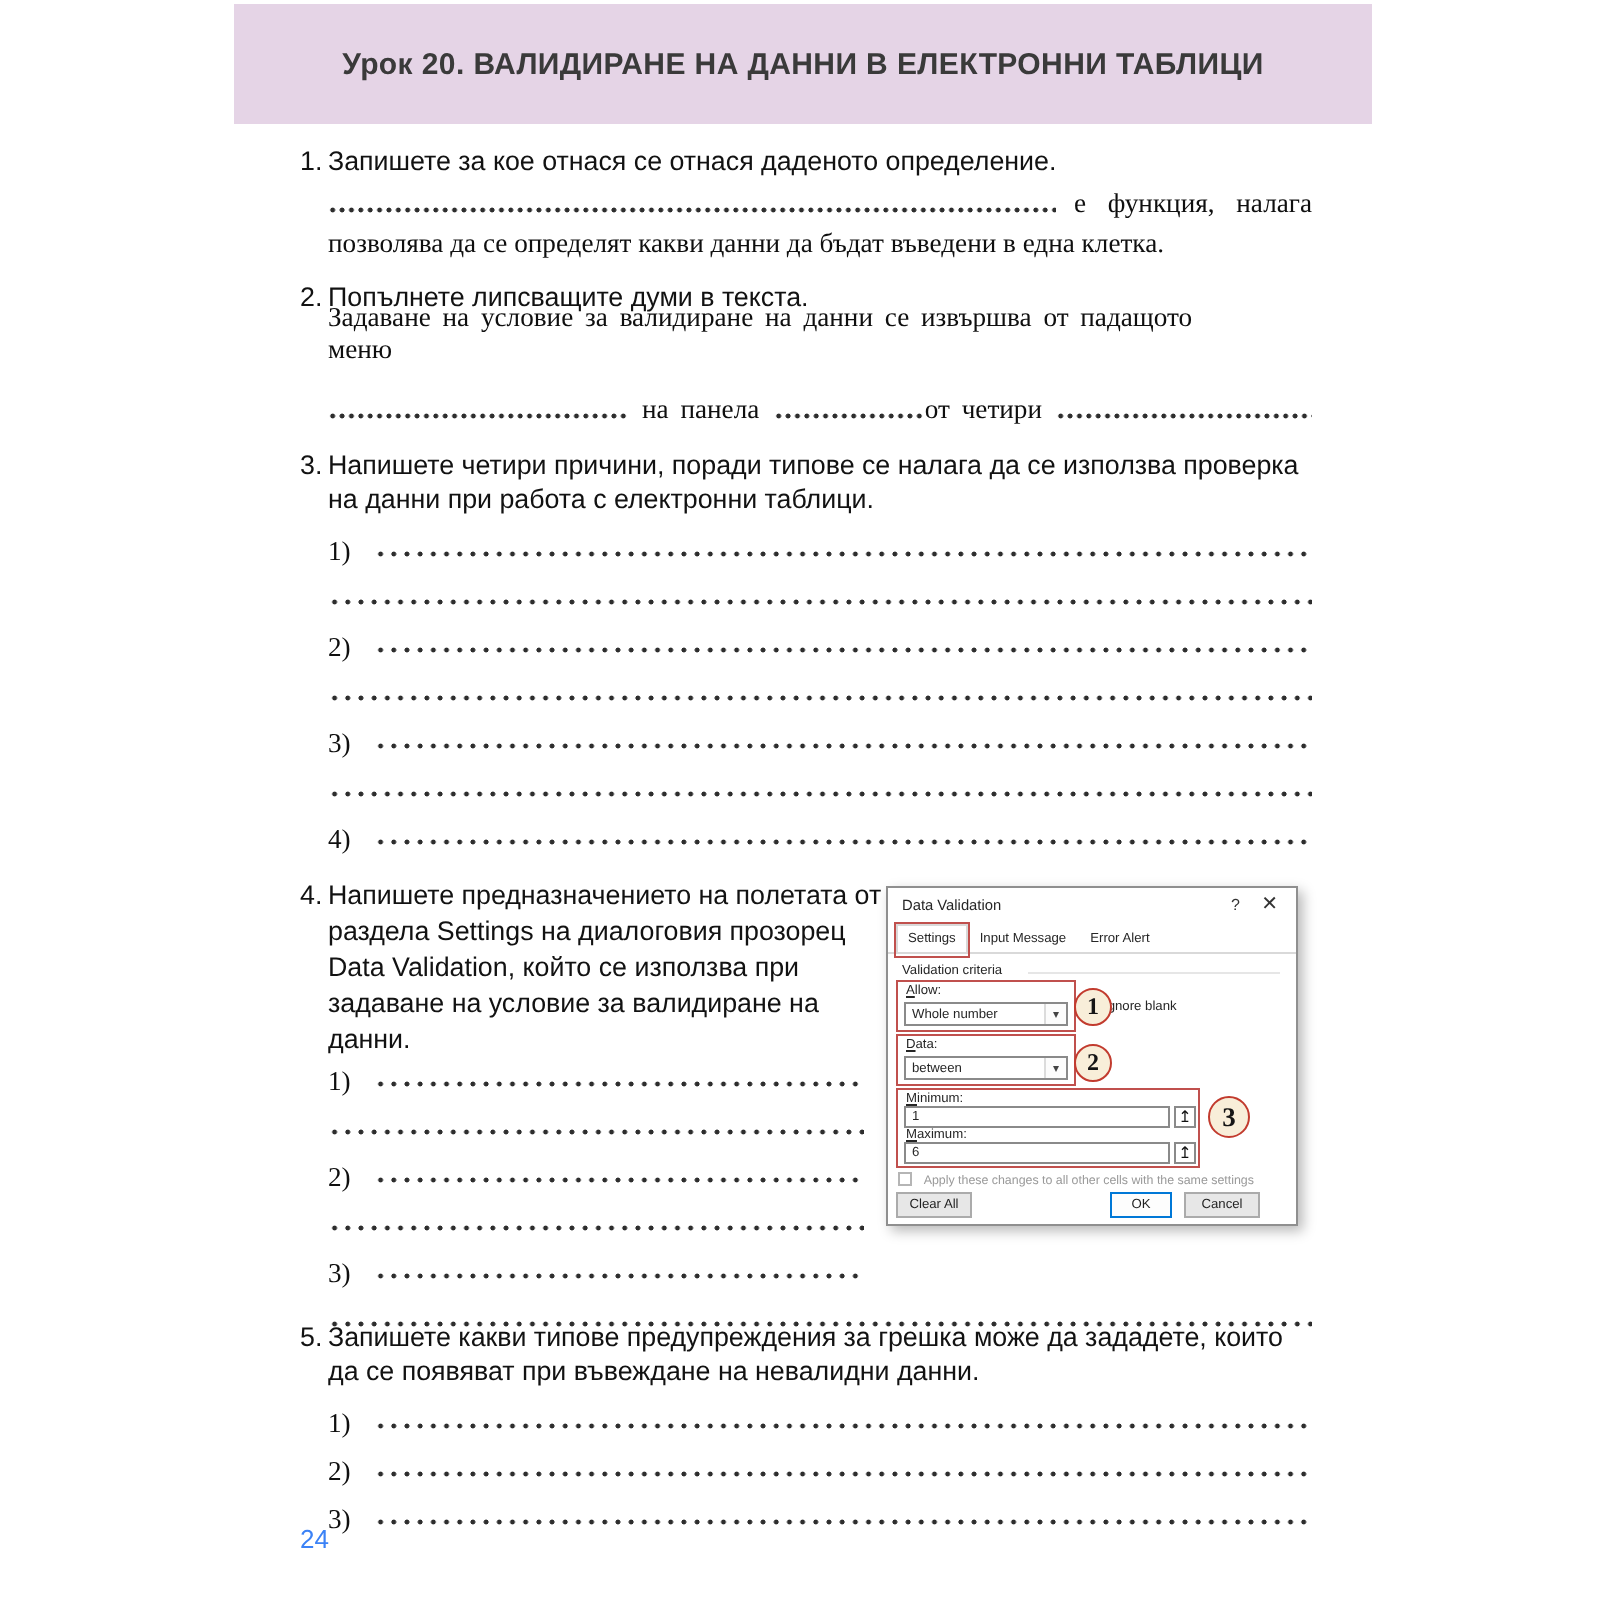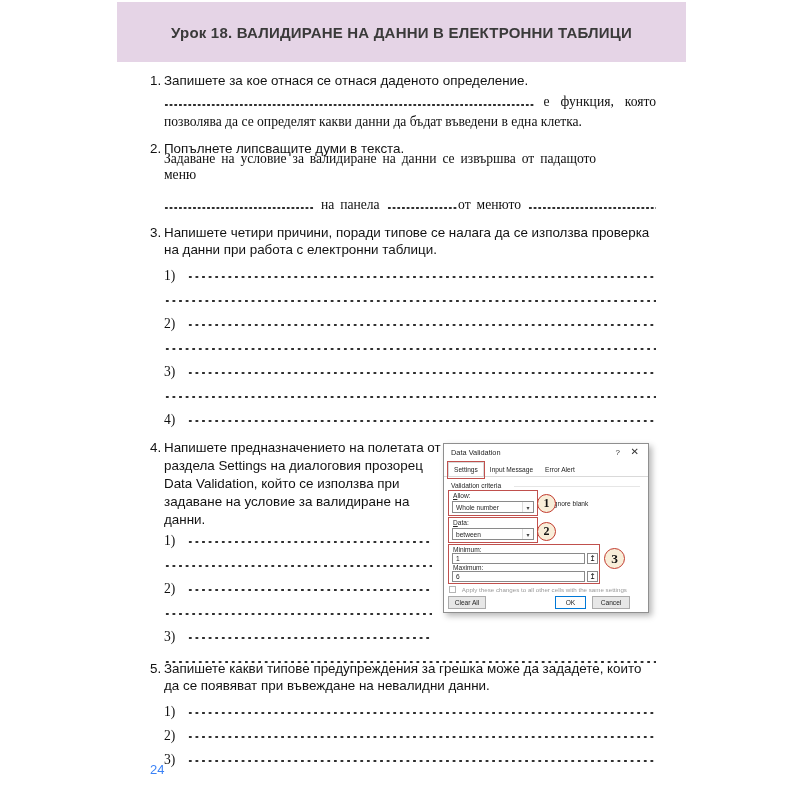--- a/index.html
+++ b/index.html
@@ -82,49 +82,49 @@
          display:flex; align-items:center; justify-content:center; font-size:6.6px; color:#1f1f1f; }
   #btn-clear { left:4px; width:38px; }
   #btn-clear::first-letter { text-decoration:underline; }
   #btn-ok { left:111px; width:31px; border:1px solid var(--ok_border,#0078d7); background:#fdfdfd; }
   #btn-cancel { left:148px; width:38px; }
 </style>
 </head>
 <body>
 
 <div class="banner">
-  <span class="banner-title">Урок 18. ВАЛИДИРАНЕ НА ДАННИ В ЕЛЕКТРОННИ ТАБЛИЦИ</span>
+  <span class="banner-title">Урок 20. ВАЛИДИРАНЕ НА ДАННИ В ЕЛЕКТРОННИ ТАБЛИЦИ</span>
 </div>
 
 <section class="q" id="q1" style="top:72px;">
   <div class="qtitle">
     <span class="qnum">1.</span>
     <span>Запишете за кое отнася се отнася даденото определение.</span>
   </div>
   <div class="row serif" style="margin-top:7px; height:14px;">
     <span class="dots dense grow"></span>
-    <span id="q1-fill-text">е функция, която</span>
+    <span id="q1-fill-text">е функция, налага</span>
   </div>
   <div class="serif" id="q1-body">позволява да се определят какви данни да бъдат въведени в една клетка.</div>
 </section>
 
 <section class="q" id="q2" style="top:140px;">
   <div class="qtitle">
     <span class="qnum">2.</span>
     <span>Попълнете липсващите думи в текста.</span>
   </div>
   <div class="row serif" style="margin-top:12px; height:14px;gap:24px;">
     <span>Задаване на условие за валидиране на данни се извършва от падащото меню</span>
     <span class="dots dense grow gapl"></span>
   </div>
   <div class="row serif" style="margin-top:16px; height:14px;">
     <span class="dots dense w150"></span>
     <span class="gapl gapr">на панела</span>
     <span class="dots dense grow"></span>
-    <span class="gapr">от менюто</span>
+    <span class="gapr">от четири</span>
     <span class="dots dense w128"></span>
   </div>
 </section>
 
 <section class="q" id="q3" style="top:224px;">
   <div class="qtitle">
     <span class="qnum">3.</span>
     <span>Напишете четири причини, поради типове се налага да се използва проверка на данни при работа с електронни таблици.</span>
   </div>
   <div style="margin-top:1px;">

